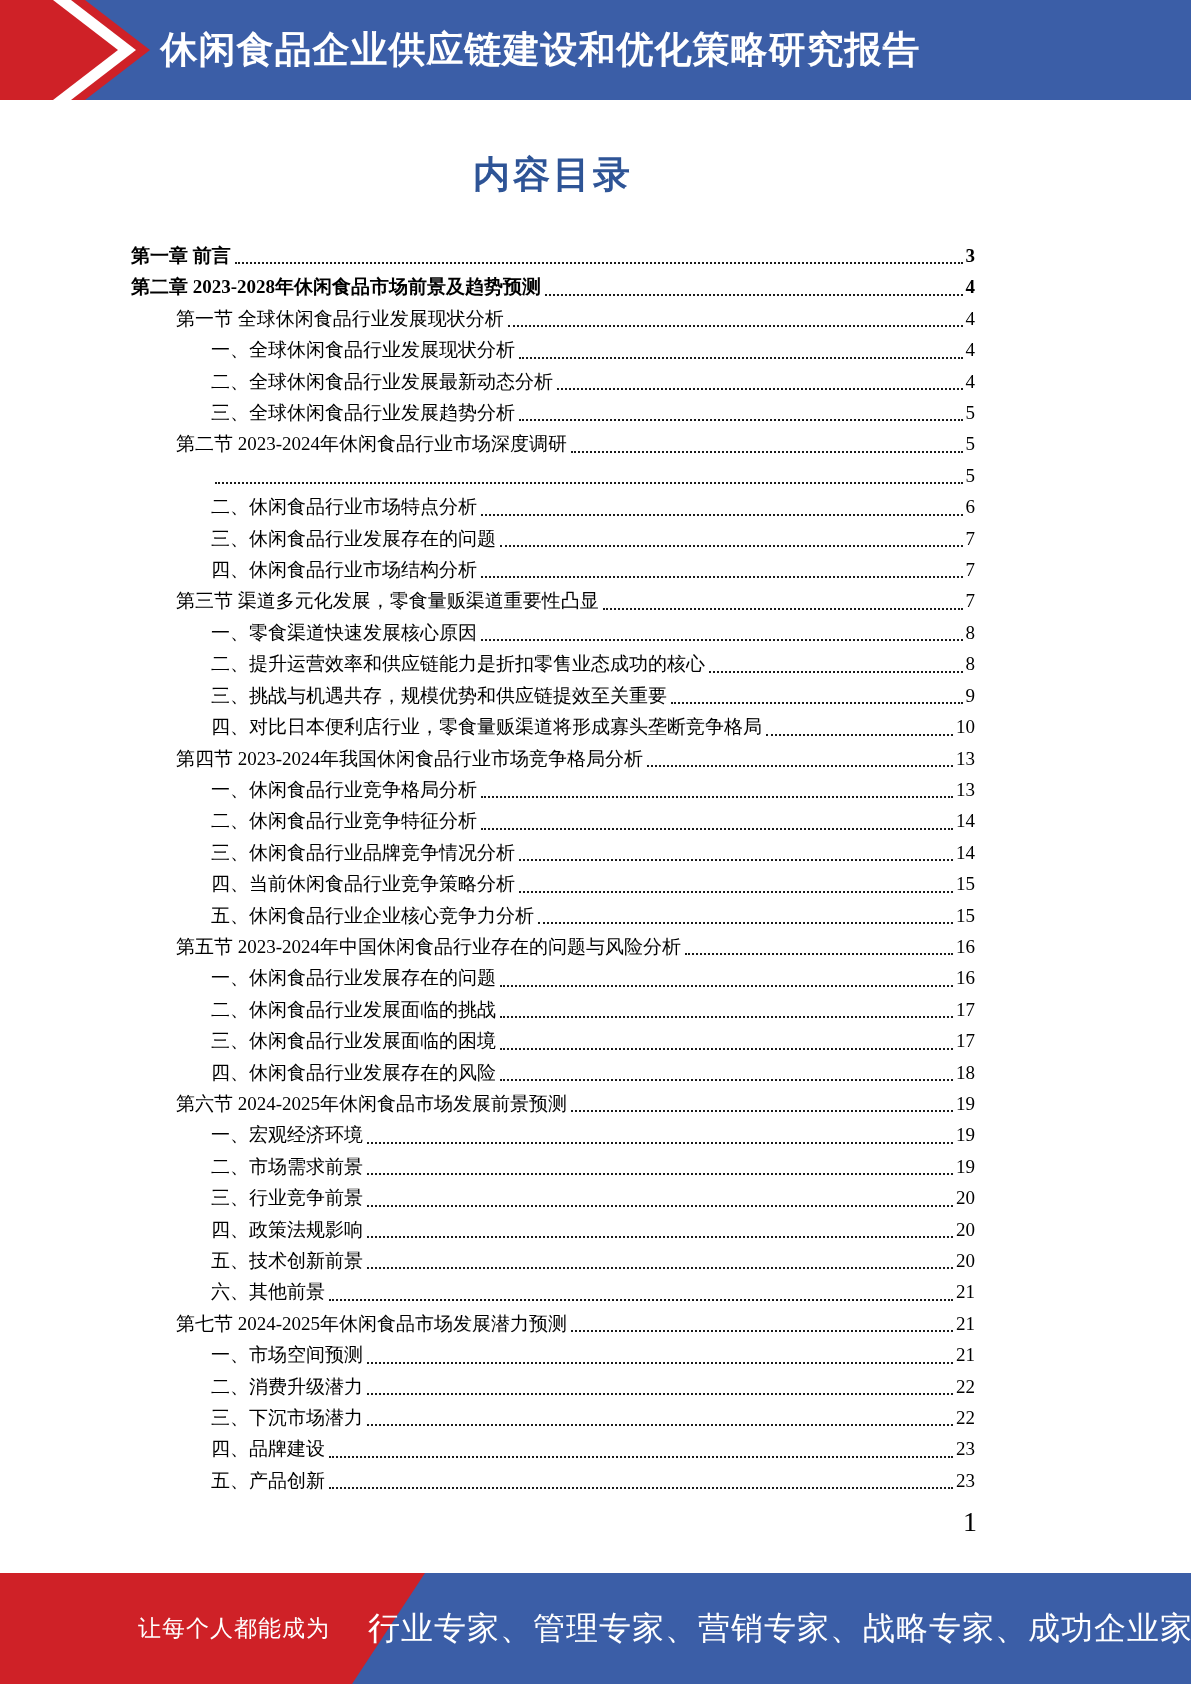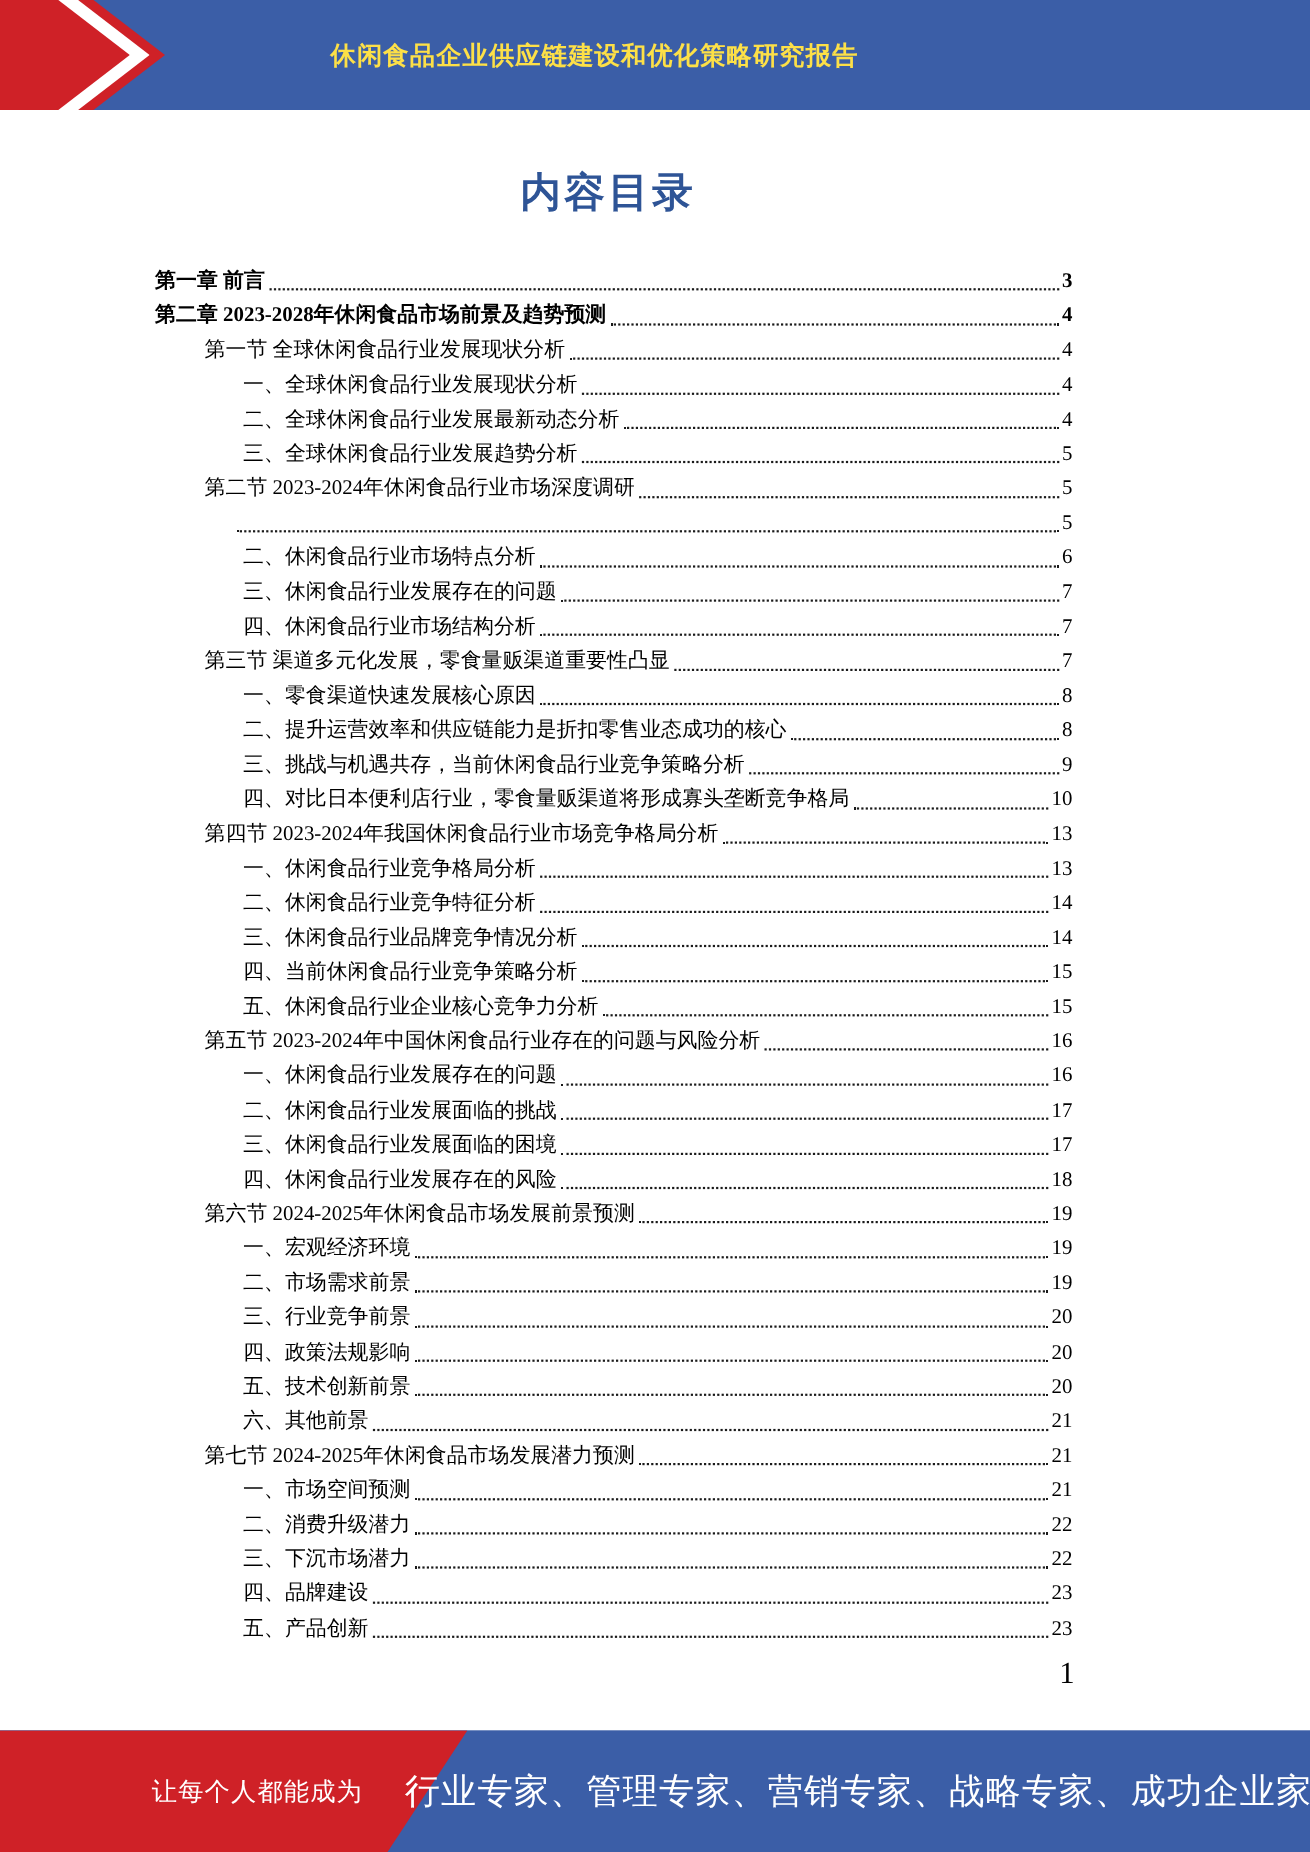--- a/index.html
+++ b/index.html
@@ -11,21 +11,21 @@
     color:#000;
   }
   
   .header {
     position:absolute; top:0; left:0; width:100%; height:100px;
     background:var(--blue,#3b5ea7);
   }
   .header-title {
     position:absolute; top:0; left:40px; right:150px; height:100%;
     display:flex; align-items:center; justify-content:center;
-    color:#fde047; font-size:23px; font-weight:bold; letter-spacing:1px;
+    color:#ffffff; font-size:37px; font-weight:bold; letter-spacing:1px;
     font-family:"Liberation Sans","DejaVu Sans",sans-serif;
     white-space:nowrap;
   }
   .arrow-layer { position:absolute; top:0; left:0; width:170px; height:100px; }
   .arrow-red-outer {
     position:absolute; inset:0; background:var(--red,#cf2127);
     clip-path:polygon(0 0,85px 0,150px 50%,85px 100%,0 100%);
   }
   .arrow-white-mid {
     position:absolute; inset:0; background:#ffffff;
@@ -43,21 +43,21 @@
   }
   
   .toc-area { position:absolute; top:240px; left:131px; width:844px; }
   .toc-row {
     display:flex; align-items:stretch;
     line-height:31.4px; font-size:19px; white-space:nowrap;
   }
   .toc-row.lvl1 { padding-left:45px; }
   .toc-row.lvl2 { padding-left:80px; }
   .toc-row.bold { font-weight:bold; }
-  .toc-text { white-space:nowrap;margin-left:10px; }
+  .toc-text { white-space:nowrap; }
   .toc-dots {
     flex:1 1 auto; min-width:14px;
     border-bottom:2px dotted #1a1a1a;
     margin:0 3px 7px 4px;
   }
   .toc-page { white-space:nowrap; }
   
   .page-num {
     position:absolute; top:1506px; left:948px; width:44px;
     text-align:center; font-size:28px; color:#000;
@@ -162,21 +162,21 @@
         <span class="toc-text">一、零食渠道快速发展核心原因</span>
         <span class="toc-dots"></span>
         <span class="toc-page">8</span>
       </div>
       <div class="toc-row lvl2">
         <span class="toc-text">二、提升运营效率和供应链能力是折扣零售业态成功的核心</span>
         <span class="toc-dots"></span>
         <span class="toc-page">8</span>
       </div>
       <div class="toc-row lvl2">
-        <span class="toc-text">三、挑战与机遇共存，当前休闲食品行业竞争策略分析</span>
+        <span class="toc-text">三、挑战与机遇共存，规模优势和供应链提效至关重要</span>
         <span class="toc-dots"></span>
         <span class="toc-page">9</span>
       </div>
       <div class="toc-row lvl2">
         <span class="toc-text">四、对比日本便利店行业，零食量贩渠道将形成寡头垄断竞争格局</span>
         <span class="toc-dots"></span>
         <span class="toc-page">10</span>
       </div>
       <div class="toc-row lvl1">
         <span class="toc-text">第四节 2023-2024年我国休闲食品行业市场竞争格局分析</span>

